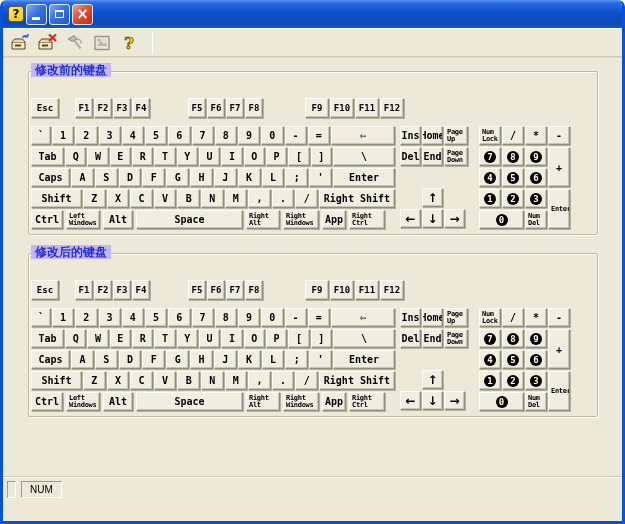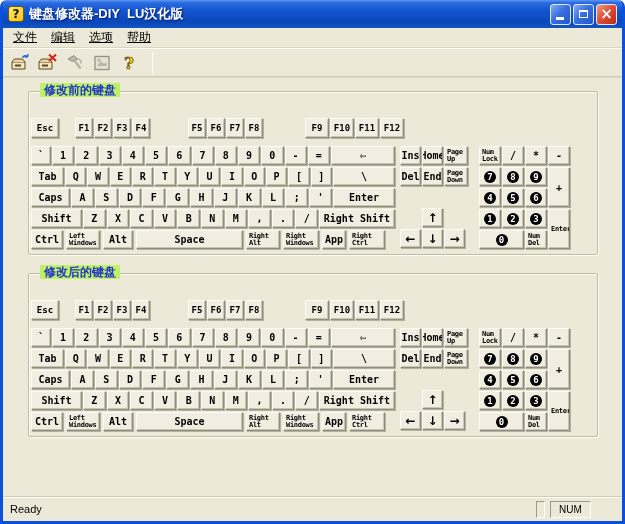--- a/index.html
+++ b/index.html
@@ -53,21 +53,21 @@
   .tbtn.disabled{cursor:default;}
   .tsep{width:1px;height:22px;background:#a6a390;border-right:1px solid #fffef6;margin-left:10px;}
   
   .client{height:420px;padding-top:14px;background:#ece9d8;box-shadow:inset 0 1px 0 #dbd8c6;}
   .groupbox{
     position:relative;width:570px;height:164px;margin:0 0 18px 25px;
     border:1px solid #bebba9;border-radius:2px;
     box-shadow:inset 1px 1px 0 #fffef4,1px 1px 0 #fffef4;
   }
   .group-label{
-    position:absolute;top:-9px;left:11px;padding:0 4px;background:#bef264;
+    position:absolute;top:-9px;left:2px;padding:0 4px;background:#c4b5fd;
     color:#2233cc;font-weight:bold;font-size:12px;line-height:14px;
   }
   .kb{position:absolute;left:2px;top:26px;width:564px;height:131px;}
   .fnrow{position:absolute;left:0;top:0;height:20px;}
   .mrow{position:absolute;left:0;display:flex;gap:1px;height:19px;}
   
   .key{
     height:19px;background:#f1eee1;
     border:1px solid #8f8d7d;border-top-color:#fdfcf7;border-left-color:#fdfcf7;
     box-shadow:inset -1px -1px 0 #c8c5b2,1px 1px 0 rgba(110,108,95,.45);
@@ -97,40 +97,33 @@
 </style>
 </head>
 <body>
 
 <div class="window">
 
   <div class="titlebar">
     <div class="app-icon">
       <span>?</span>
     </div>
-    <div class="title-text">键盘修改器-DIY  LU汉化版</div>
     <div class="wbtns">
       <div class="wbtn minb">
           <span class="glyph-min"></span>
         </div>
       <div class="wbtn maxb">
           <span class="glyph-max"></span>
         </div>
       <div class="wbtn closeb">
           <span class="glyph-close">×</span>
         </div>
     </div>
   </div>
 
-  <div class="menubar">
-    <span class="menu-item">文件</span>
-    <span class="menu-item">编辑</span>
-    <span class="menu-item">选项</span>
-    <span class="menu-item">帮助</span>
-  </div>
 
   <div class="toolbar">
     <div class="tbtn">
       <svg width="21" height="20" viewBox="0 0 21 20">
         <path d="M2 9 h13 v7 H2 z" fill="#f3e6bb" stroke="#5a4628" stroke-width="1"></path>
         <path d="M2 9 l2.5-3 h8 l2.5 3" fill="#e9d69c" stroke="#5a4628" stroke-width="1"></path>
         <rect x="5" y="11.5" width="6" height="2" fill="#5a4628"></rect>
         <path d="M12.5 4.5 q2.5-3 5 -0.5" stroke="#2b62e0" fill="none" stroke-width="1.6"></path>
         <path d="M17.5 4 l0.8-3 M17.5 4 l-3-0.4" stroke="#2b62e0" fill="none" stroke-width="1.4"></path>
       </svg>
@@ -455,19 +448,18 @@
           <div class="key abs" style="left: 448px; top: 112px; width: 45px; height: 19px;">
             <span class="circ">0</span>
           </div>
           <div class="key abs small" style="left: 494px; top: 112px; width: 22px; height: 19px;">Num
 Del</div>
         </div>
     </div>
   </div>
 
   <div class="statusbar">
-    <div class="sb-text">Ready</div>
     <div class="sb-panel sb-empty"></div>
     <div class="sb-panel sb-num">NUM</div>
     <div class="sb-pad"></div>
   </div>
 
 </div>
 
 </body></html>

